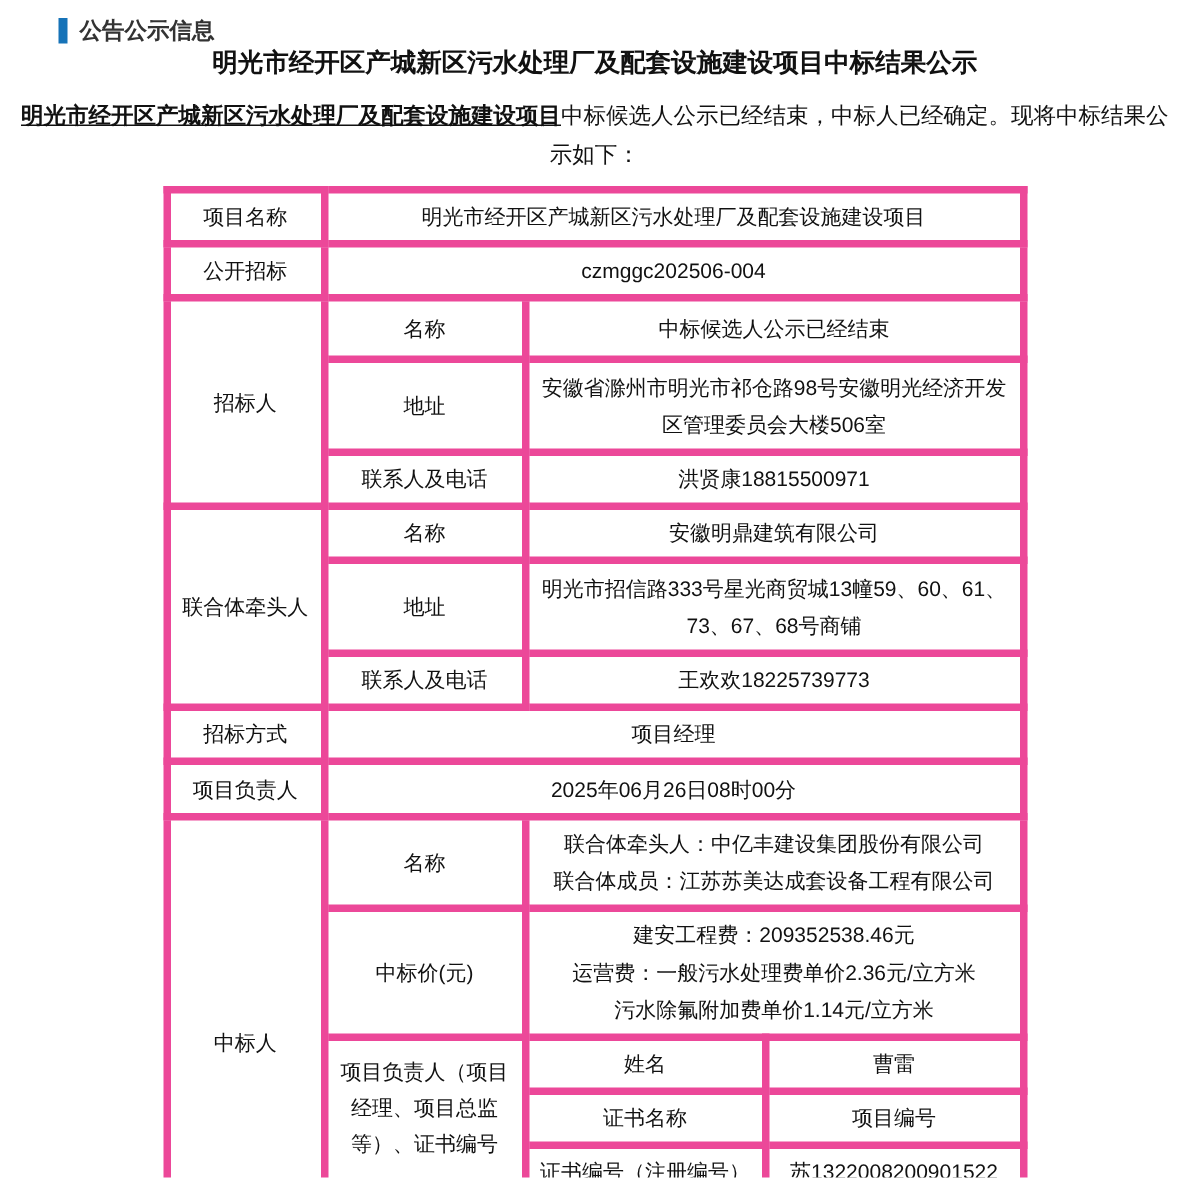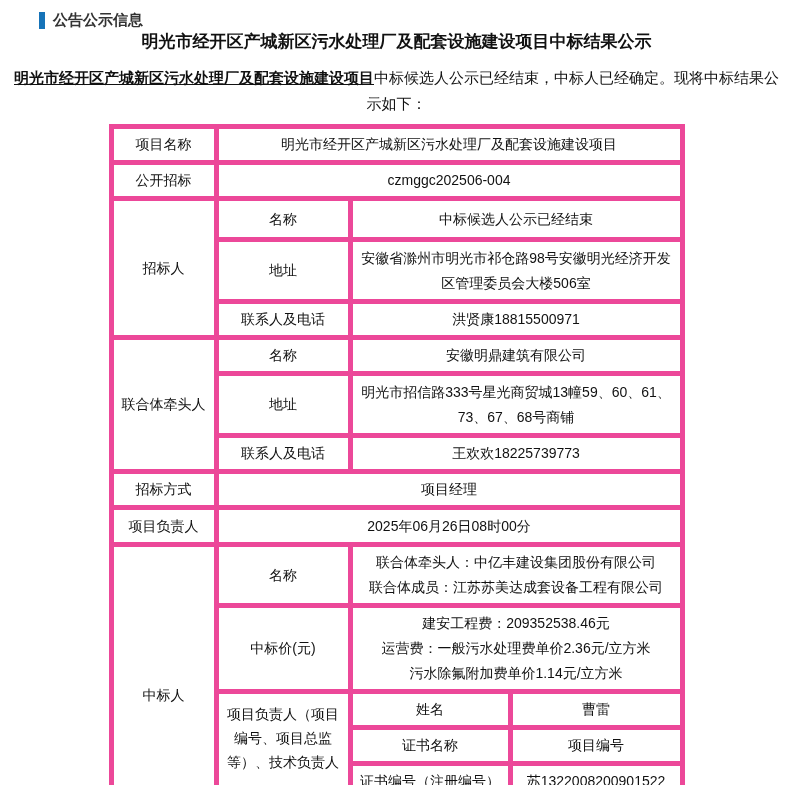--- a/index.html
+++ b/index.html
@@ -153,21 +153,21 @@
   <tr style="height:64px">
     <td>中标价(元)</td>
     <td colspan="2" class="price-cell">
       <div>建安工程费：209352538.46元</div>
       <div>运营费：一般污水处理费单价2.36元/立方米</div>
       <div>污水除氟附加费单价1.14元/立方米</div>
     </td>
   </tr>
   <tr style="height:28px">
     <td rowspan="4" class="nb">
-      <div class="person-label-block">项目负责人（项目编号、项目总监等）、技术负责人</div>
+      <div class="person-label-block">项目负责人（项目经理、项目总监等）、证书编号</div>
       <div class="period-label-block">工期（服务期）（日历天）</div>
     </td>
     <td>姓名</td>
     <td>曹雷</td>
   </tr>
   <tr style="height:36px">
     <td>证书名称</td>
     <td>项目编号</td>
   </tr>
   <tr style="height:29px">

